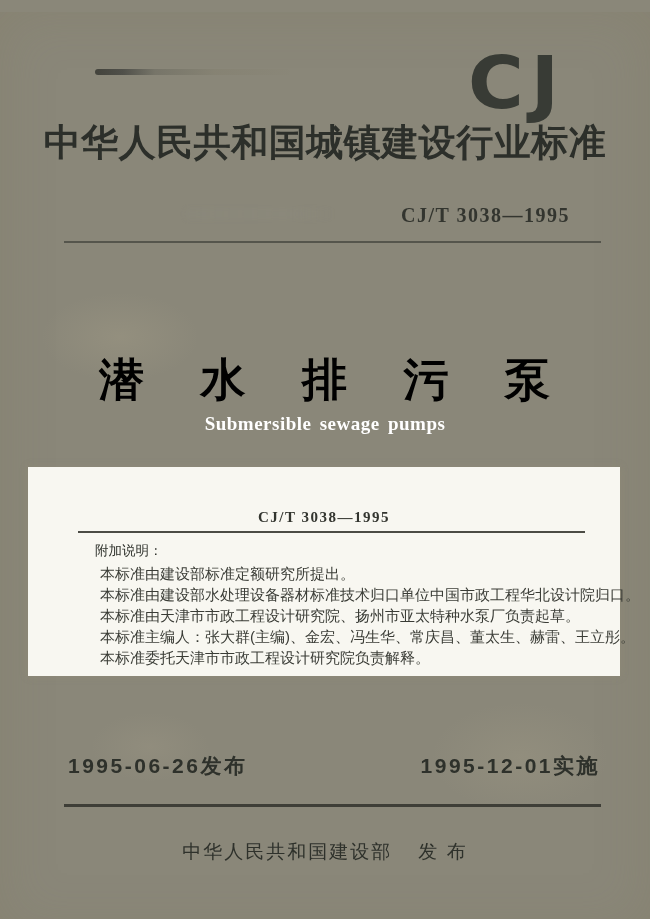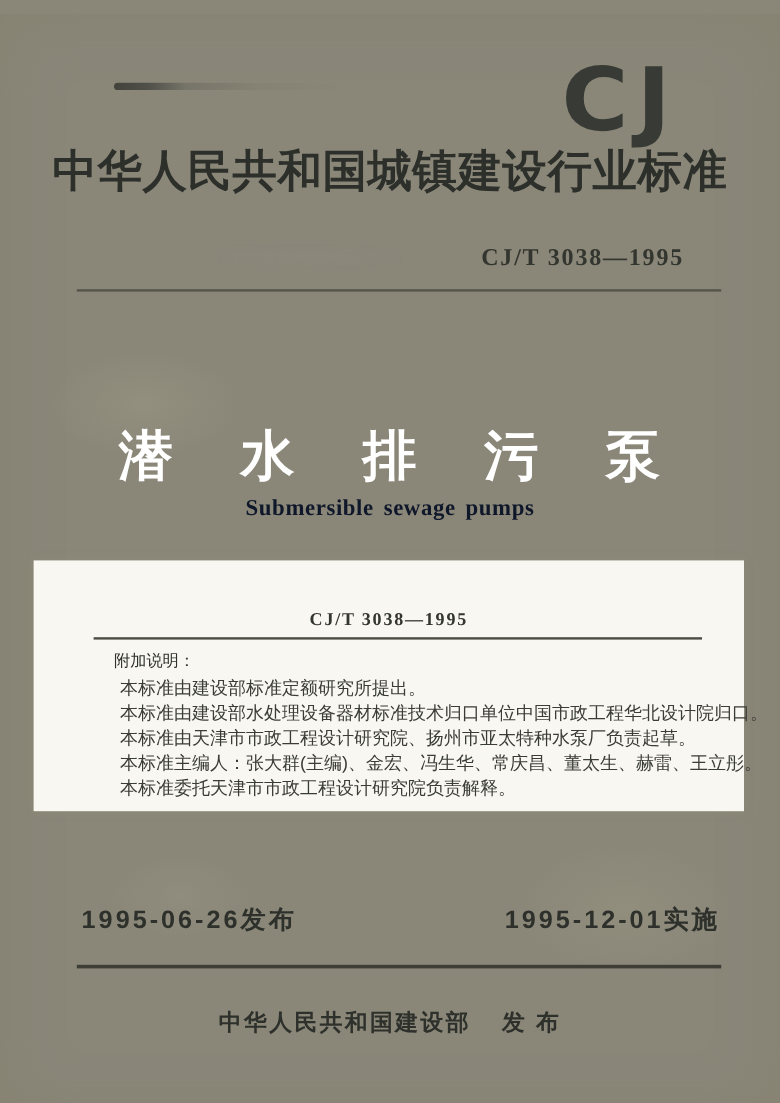--- a/index.html
+++ b/index.html
@@ -54,29 +54,29 @@
   .ghost{
     position:absolute;left:185px;top:196px;width:150px;height:12px;
     background:linear-gradient(to right,rgba(140,140,130,0.16),rgba(150,150,140,0.10) 70%,transparent);
     filter:blur(2px);border-radius:4px;
   }
   .main-title{
     position:absolute;left:0;right:0;top:338px;
     text-align:center;
     font-size:45px;font-weight:700;
     word-spacing:42px;letter-spacing:1px;
-    color:#ffffff;white-space:nowrap;
+    color:#000000;white-space:nowrap;
   }
   .en-title{
     position:absolute;left:0;right:0;top:401px;
     text-align:center;
     font-family:"Liberation Serif", serif;
     font-size:19px;font-weight:700;letter-spacing:0.5px;
     word-spacing:3px;
-    color:#0f172a;
+    color:#ffffff;
   }
   .notice-strip{
     position:absolute;left:28px;top:455px;width:592px;height:209px;
     background:#f8f7f1;
     box-shadow:0 0 8px rgba(160,150,120,0.25);
   }
   .notice-num{
     position:absolute;left:0;right:0;top:42px;
     text-align:center;
     font-family:"Liberation Serif", serif;
@@ -102,21 +102,21 @@
     font-size:21px;font-weight:600;letter-spacing:2.5px;
     color:#2e312b;white-space:nowrap;
   }
   .rule-bottom{
     position:absolute;left:64px;top:792px;width:537px;height:2.5px;
     background:#3e3e37;
   }
   .publisher-row{
     position:absolute;left:0;right:0;top:827px;
     display:flex;justify-content:center;gap:26px;
-    font-size:19px;font-weight:700;letter-spacing:2px;
+    font-size:19px;font-weight:400;letter-spacing:2px;
     color:#2e312b;white-space:nowrap;
   }
 </style>
 </head>
 <body>
 
 <div class="page">
 
   <div class="blotch b1"></div>
   <div class="blotch b2"></div>

